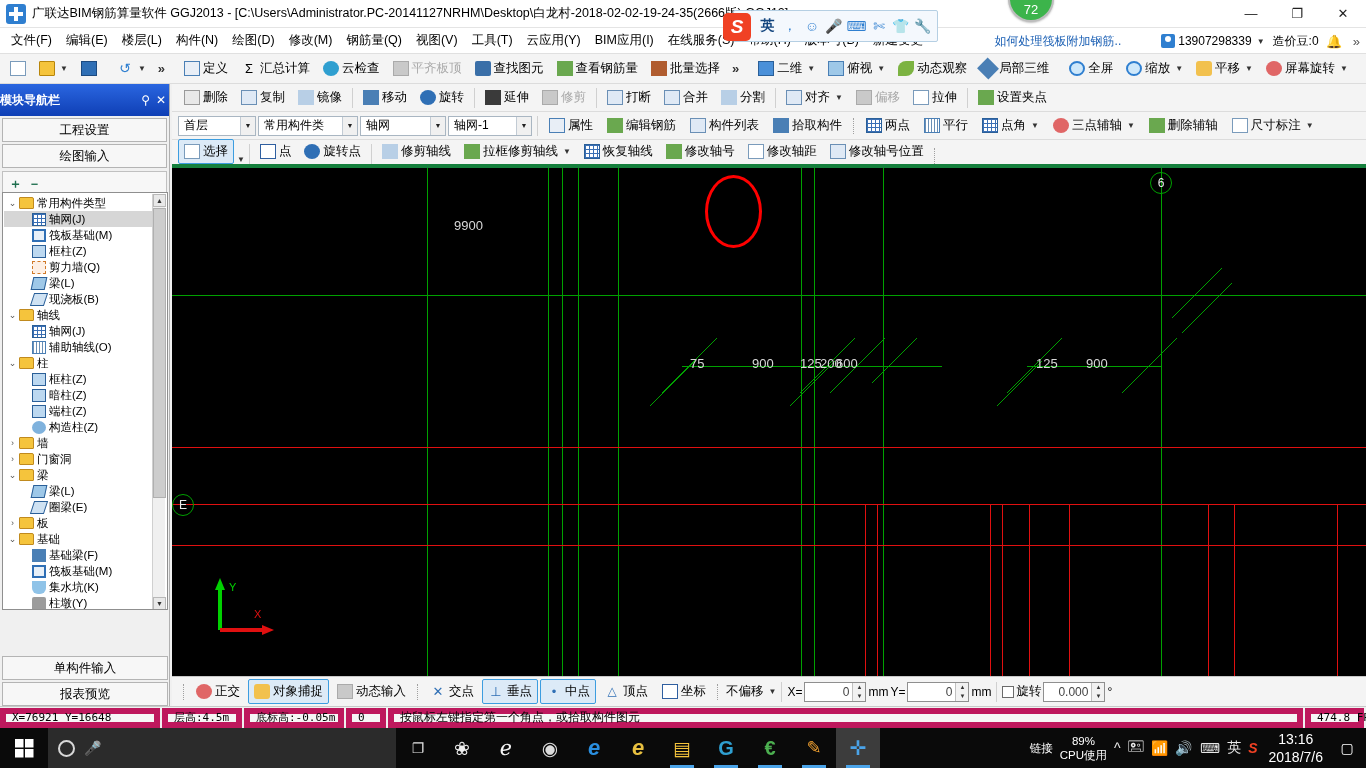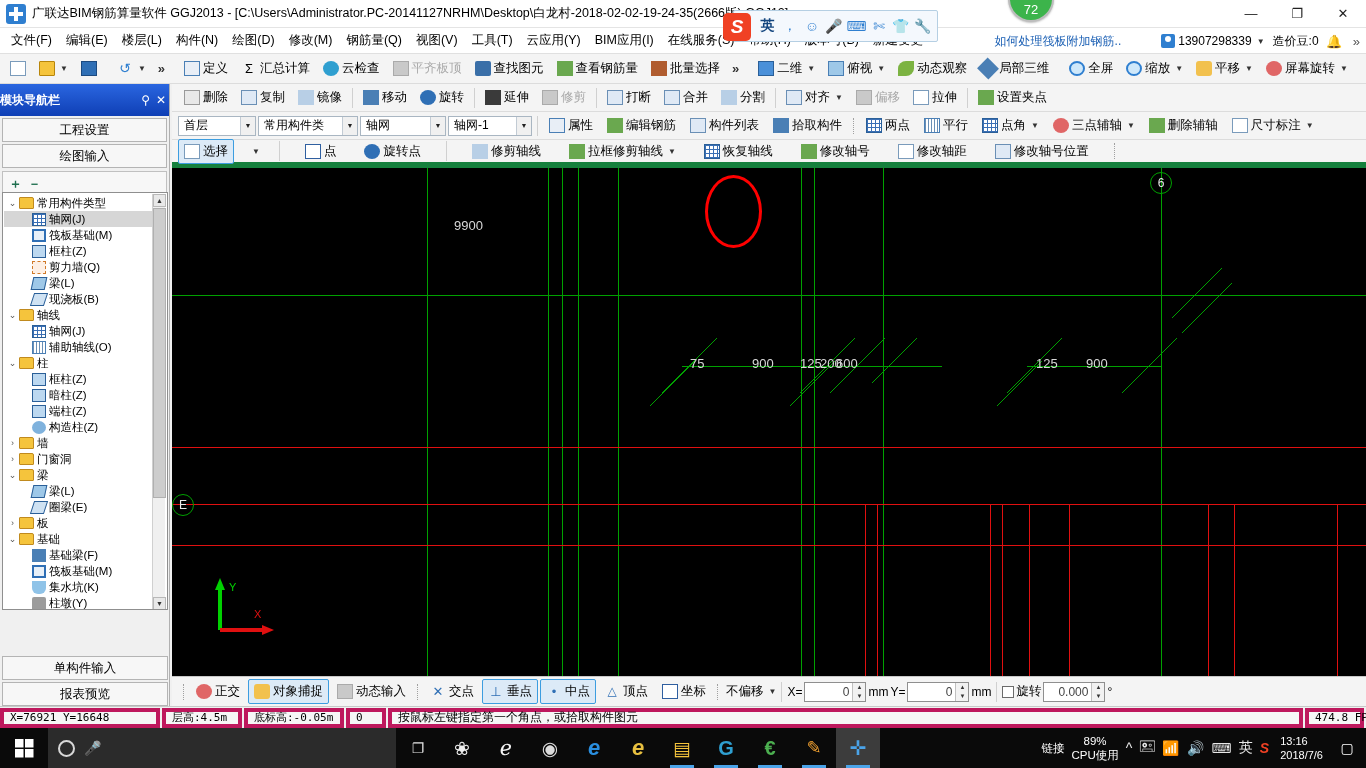--- a/index.html
+++ b/index.html
@@ -143,22 +143,22 @@
   }
   .combo .cval { white-space: nowrap; overflow: hidden; }
   .combo .cbtn {
     width: 15px; height: 18px; margin-left: auto; display: flex; align-items: center;
     justify-content: center; font-size: 7px; color: #222; background: #f0f0f0;
     border-left: 1px solid #c2cbd4;
   }
   
   .tbar4 {
     position: absolute; left: 172px; top: 140px; width: 1194px; height: 28px;
-    background: #f4f4f4; border-bottom: 6px solid #15803d;
-    display: flex; align-items: center; gap: 16px; padding-left: 6px;
+    background: #f4f4f4; border-bottom: 4px solid #15803d;
+    display: flex; align-items: flex-end; gap: 1px; padding-left: 6px;
   }
   .tbtn.active { background: #dceaf7; border: 1px solid #3c9de0; }
 
   
   .leftpanel {
     position: absolute; left: 0; top: 84px; width: 170px; height: 624px;
     background: #f0f0f0; border-right: 1px solid #b0b0b0;
   }
   .lp-head {
     height: 32px; background: #1a4fcf;
@@ -277,21 +277,21 @@
   }
   .chkbox { width: 12px; height: 12px; border: 1px solid #6b6b6b; background: #fff; }
 
   .statusbar {
     position: absolute; left: 0; top: 706px; width: 1366px; height: 22px;
     background: #f0f0f0; display: flex; align-items: center; font-size: 11.5px;
     border-top: 1px solid #c8c8c8;
   }
   .sbcell {
     height: 20px; display: flex; align-items: center; padding: 0 6px;
-    border: 4px solid #be185d; background: #f6f6f6; margin-right: 2px;
+    border: 6px solid #be185d; background: #f6f6f6; margin-right: 2px;
     font-family: "DejaVu Sans Mono", monospace; font-size: 11px; white-space: nowrap;
   }
   .sbcell.msg { font-family: "Liberation Sans", sans-serif; font-size: 12px; flex: 1; }
   .sbcell.fps { width: 59px; justify-content: flex-start; }
 
   
   .taskbar {
     position: absolute; left: 0; top: 728px; width: 1366px; height: 40px;
     background: #0a0a0a; display: flex; align-items: center;
   }
@@ -323,21 +323,21 @@
   .tbitem.active { background: #3c3c3c; }
   .tbitem.running::after {
     content: ""; position: absolute; bottom: 0; left: 10px; width: 24px; height: 3px;
     background: #4aa3e8;
   }
   .tray {
     margin-left: auto; display: flex; align-items: center; gap: 7px; padding-right: 6px;
     color: #fff; font-size: 11.5px;
   }
   .traytxt { color: #fff; font-size: 11.5px; line-height: 1.25; text-align: center; }
-  .clock { color: #fff; font-size: 11px; line-height: 1.3; text-align: left; padding: 0 4px; }
+  .clock { color: #fff; font-size: 14px; line-height: 1.3; text-align: center; padding: 0 4px; }
   .notifbtn {
     width: 26px; height: 40px; display: flex; align-items: center; justify-content: center;
     color: #fff; font-size: 14px;
   }
   .tray-ic { font-size: 14px; color: #e8e8e8; }
 </style>
 </head>
 <body>
 
 <div id="app">

